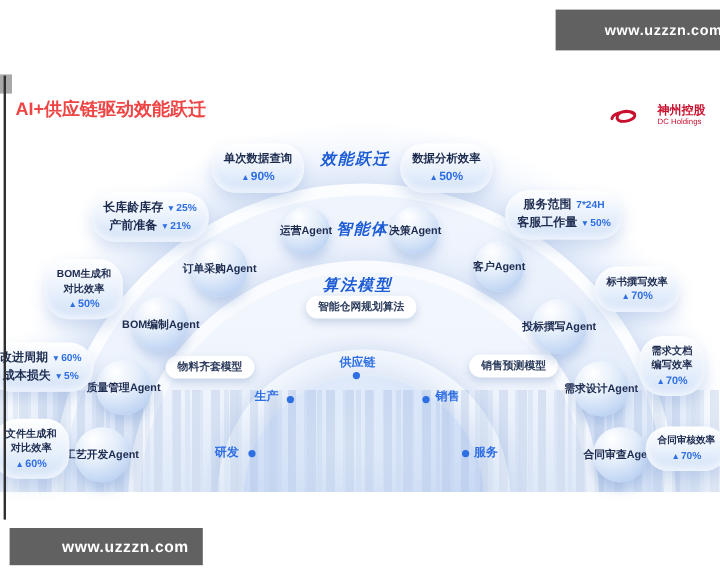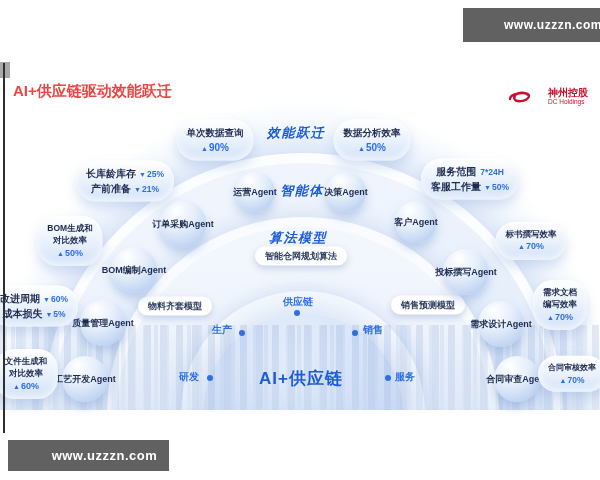--- a/index.html
+++ b/index.html
@@ -102,21 +102,20 @@
     <div class="circ c-gap2"></div>
     <div class="circ c-bandA"></div>
     <div class="circ c-gap3"></div>
     <div class="circ c-inner"></div>
     <div class="city"></div>
   </div>
 
   <div class="ring-label" style="left:296px;top:133px">效能跃迁</div>
   <div class="ring-label" style="left:302px;top:191px">智能体</div>
   <div class="ring-label" style="left:298px;top:238px">算法模型</div>
-  <div class="center-label" style="left:301px;top:378px">AI+供应链</div>
 
   <div class="dot" style="left:297px;top:313px"></div>
   <div class="dot" style="left:242px;top:333px"></div>
   <div class="dot" style="left:355px;top:333px"></div>
   <div class="dot" style="left:210px;top:378px"></div>
   <div class="dot" style="left:388px;top:378px"></div>
   <div class="spoke-label" style="left:298px;top:302px">供应链</div>
   <div class="spoke-label" style="left:222px;top:330px">生产</div>
   <div class="spoke-label" style="left:373px;top:330px">销售</div>
   <div class="spoke-label" style="left:189px;top:377px">研发</div>

